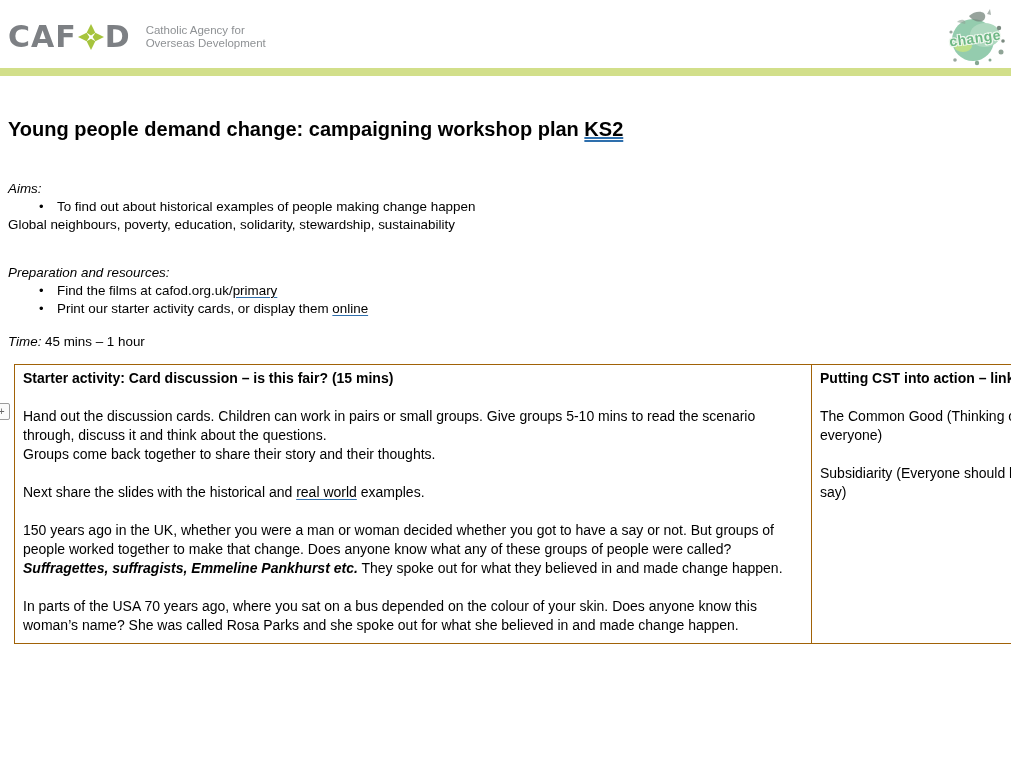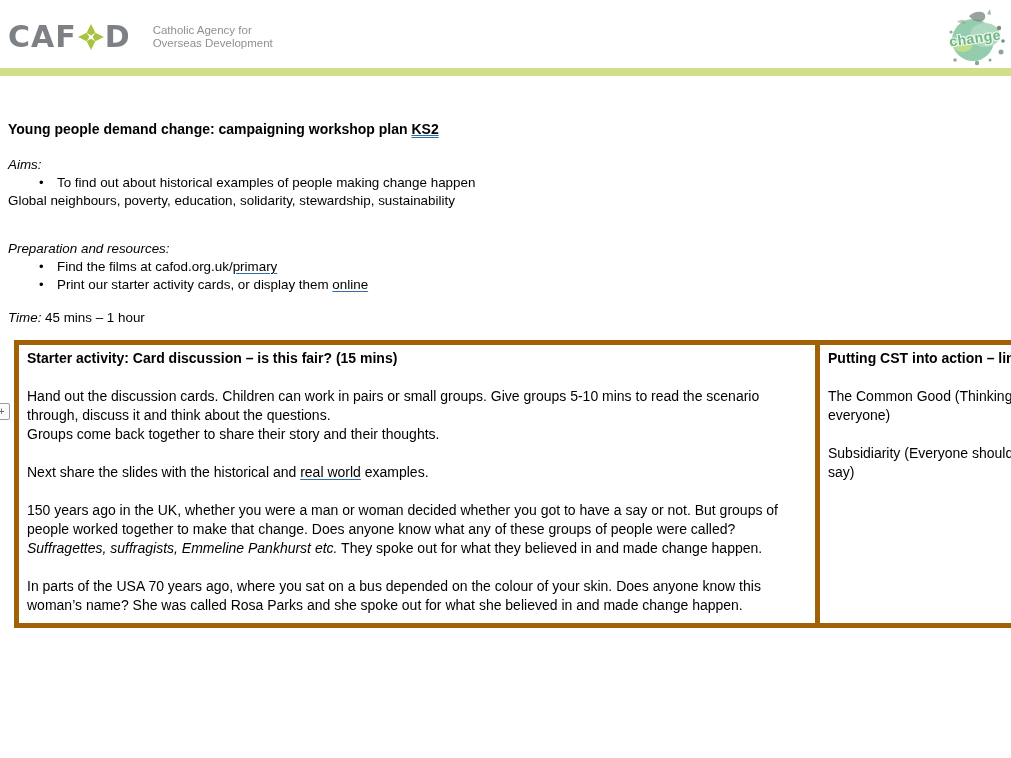--- a/index.html
+++ b/index.html
@@ -15,70 +15,70 @@
   
   .header { position: relative; height: 68px; }
   .cafod-logo { position: absolute; left: 8px; top: 21px; display: flex; align-items: center; }
   .cafod-word {
     font-family: "DejaVu Sans", sans-serif;
     font-weight: bold; font-size: 30px; line-height: 32px;
     color: #7d8084; letter-spacing: 1px;
     display: inline-flex; align-items: center;
   }
   .cafod-cross { display: inline-block; margin: 0 1px; }
-  .cafod-tagline { margin-left: 22px; font-size: 11.5px; line-height: 13px; color: #8e9194; }
+  .cafod-tagline { margin-left: 15px; font-size: 11.5px; line-height: 13px; color: #8e9194; }
 
   .change-logo { position: absolute; right: 2px; top: 8px; width: 66px; height: 60px; }
   .change-text {
     position: absolute; left: 1px; top: 22px; width: 62px; text-align: center;
     transform: rotate(-8deg);
     font-weight: bold; font-size: 14px; letter-spacing: 0.5px;
     color: #6db784;
     text-shadow: 1px 1px 0 #eef7ee, -1px -1px 0 #eef7ee, 1px -1px 0 #eef7ee, -1px 1px 0 #eef7ee;
   }
 
   .accent-bar { height: 8px; width: 1011px; background: #d2df8a; }
 
   
   .doc { padding-left: 8px; }
-  .doc-title { margin: 42px 0 0 0; font-size: 14px; line-height: 22px; font-weight: bold; }
+  .doc-title { margin: 42px 0 0 0; font-size: 20px; line-height: 22px; font-weight: bold; }
   .ks2-link {
     text-decoration: underline;
     text-decoration-style: double;
     text-decoration-color: #2e6fad;
   }
   .section-label { font-style: italic; }
   .line { font-size: 13.4px; line-height: 18px; }
-  .mt-aims { margin-top: 16px; }
+  .mt-aims { margin-top: 40px; }
   .mt-themes { margin-top: 15px; }
   .mt-prep { margin-top: 30px; }
   .mt-time { margin-top: 15px; }
 
   .bullet { position: relative; padding-left: 49px; }
   .bullet::before { content: "•"; position: absolute; left: 31px; top: 0; font-size: 13px; }
 
   .doclink {
     color: #000;
     text-decoration: underline;
     text-decoration-color: #2e6fad;
     text-underline-offset: 2px;
     cursor: pointer;
   }
-  .ital { font-style: italic; }
+  .ital { font-style: italic; font-weight: bold; }
 
   
   .plan-table {
     margin: 13px 0 0 6px;
     border-collapse: collapse;
     table-layout: fixed;
     width: 1016px;
     font-size: 14px; line-height: 19px;
   }
   .plan-table td {
-    border: 5px solid #a16207;
+    border: 1px solid #a16207;
     vertical-align: top;
   }
   .cell-left  { width: 768px; padding: 4px 20px 8px 8px; }
   .cell-right { width: 248px; padding: 4px 8px 8px 8px; }
   .cell-heading { font-weight: bold; }
   .plan-table p { margin: 19px 0 0 0; }
   .blk { display: block; }
 
   
   .table-handle {

